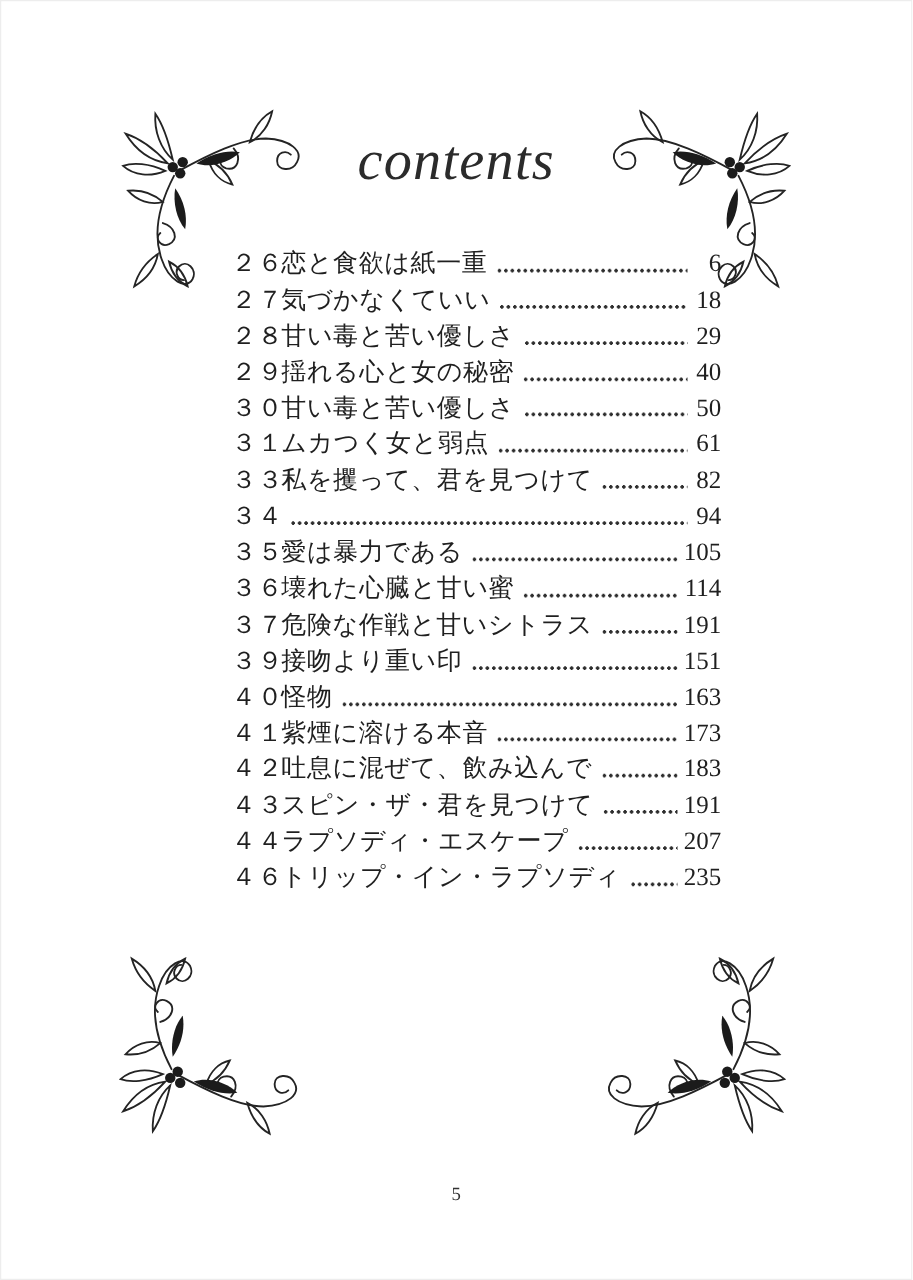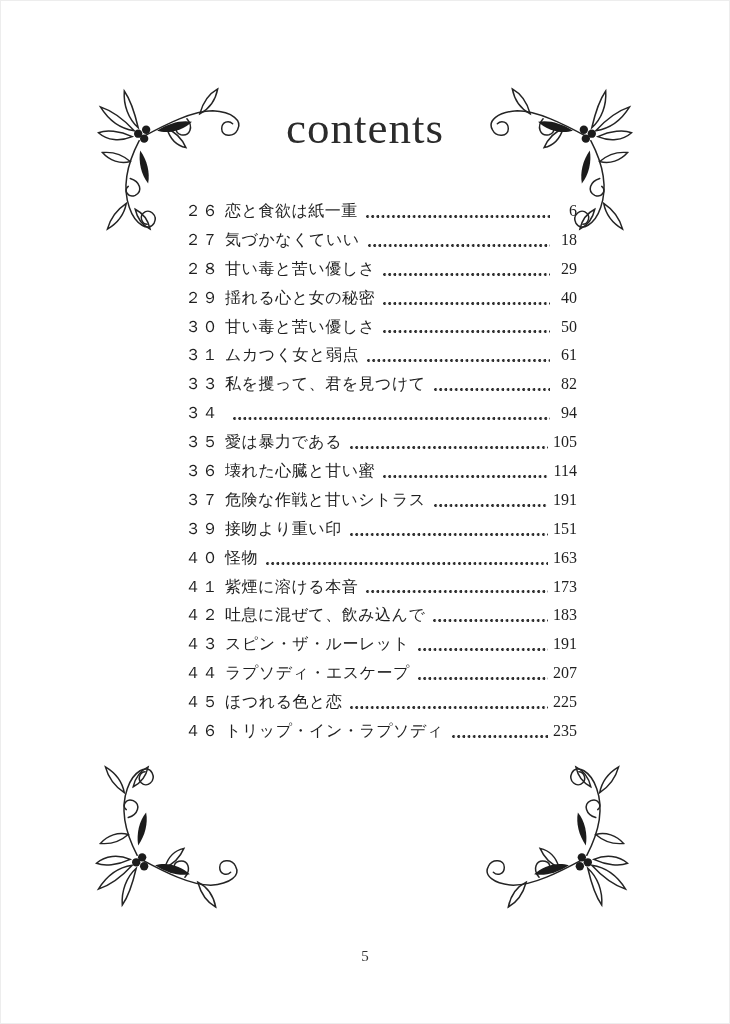--- a/index.html
+++ b/index.html
@@ -13,33 +13,34 @@
   }
   .page-frame {
     position: absolute; inset: 0;
     border: 1px solid #ededed;
     pointer-events: none;
   }
   .heading {
     position: absolute;
     top: 102px; left: 0; width: 100%;
     text-align: center;
+    font-style: italic;
     font-size: 45px;
     letter-spacing: 1px;
     color: #2b2b2b;
   }
   .toc {
     position: absolute;
     left: 185px; top: 197px; width: 392px;
   }
   .row {
     display: flex;
     height: 28.9px;
     line-height: 28.9px;
-    font-size: 16px;
+    font-size: 20px;
     white-space: nowrap;
   }
   .no {
     flex: none;
     width: 40px;
     letter-spacing: 1px;
   }
   .title {
     flex: none;
     letter-spacing: 0.5px;
@@ -284,38 +285,32 @@
 
   <div class="row">
     <span class="no">４２</span>
     <span class="title">吐息に混ぜて、飲み込んで</span>
     <span class="leader"></span>
     <span class="pg">183</span>
   </div>
 
   <div class="row">
     <span class="no">４３</span>
-    <span class="title">スピン・ザ・ルーレット</span>
+    <span class="title">スピン・ザ・君を見つけて</span>
     <span class="leader"></span>
     <span class="pg">191</span>
   </div>
 
   <div class="row">
     <span class="no">４４</span>
     <span class="title">ラプソディ・エスケープ</span>
     <span class="leader"></span>
     <span class="pg">207</span>
   </div>
 
-  <div class="row">
-    <span class="no">４５</span>
-    <span class="title">ほつれる色と恋</span>
-    <span class="leader"></span>
-    <span class="pg">225</span>
-  </div>
 
   <div class="row">
     <span class="no">４６</span>
     <span class="title">トリップ・イン・ラプソディ</span>
     <span class="leader"></span>
     <span class="pg">235</span>
   </div>
 </div>
 
 <div class="folio">5</div>

